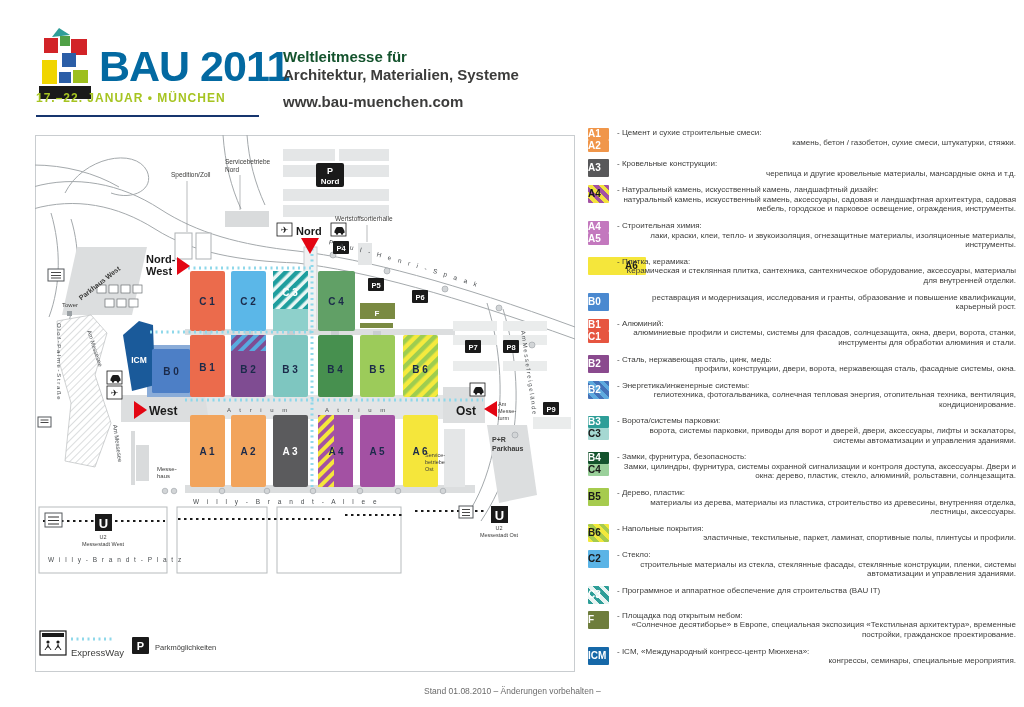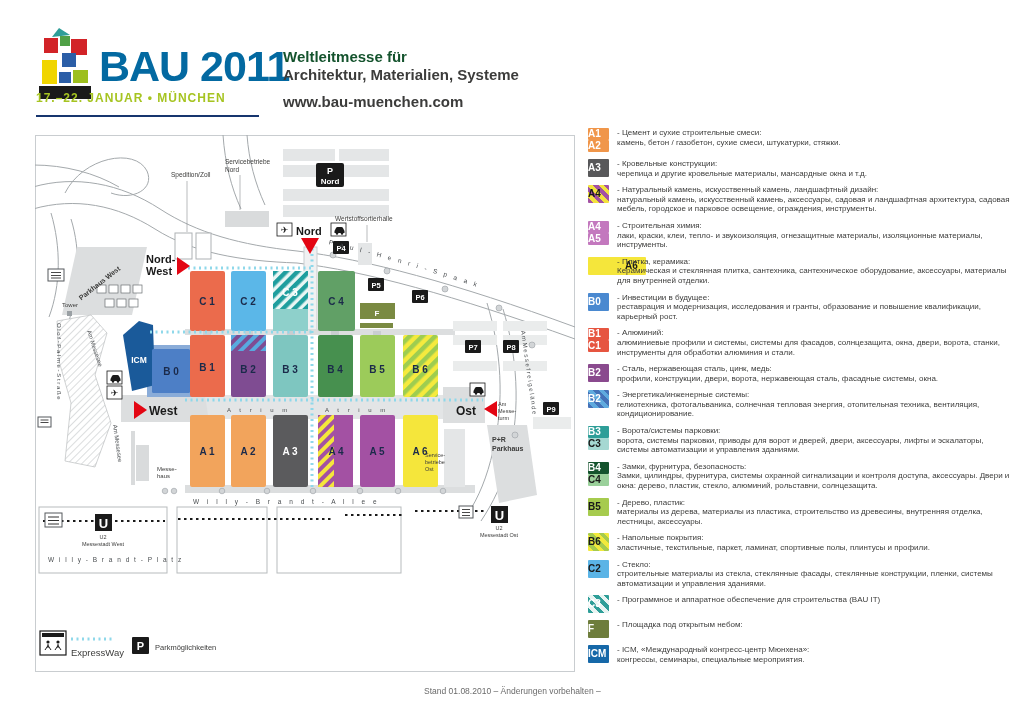--- a/index.html
+++ b/index.html
@@ -16,21 +16,21 @@
   
   #map-svg{left:35px;top:135px;width:540px;height:537px;}
   
   #legend{left:588px;top:128px;width:428px;}
   .legend-item{display:flex;margin-bottom:7px;}
   .chip{width:21px;flex:0 0 21px;margin-right:8px;display:flex;flex-direction:column;}
   .chip-part{width:21px;height:18px;line-height:18px;font-size:10px;font-weight:bold;border-radius:1px;}
   .chip-part.dual{height:12px;line-height:12px;}
   .legend-text{flex:1;font-size:8px;line-height:9.6px;color:#3c3c3b;}
   .legend-title{white-space:pre-line;}
-  .legend-desc{white-space:pre-line;}
+  .legend-desc{white-space:pre-line;text-align:right;}
   
   #footer{left:424px;top:686px;font-size:8.5px;color:#6b6b6b;}
   svg text{font-family:"Liberation Sans",sans-serif;}
 </style>
 </head>
 <body>
 
 <div id="page">
 
   <svg class="abs" style="left:38px;top:26px" width="56" height="80" viewBox="0 0 56 80">
@@ -422,21 +422,20 @@
         <div class="legend-title">- Плитка, керамика:</div>
         <div class="legend-desc">Керамическая и стеклянная плитка, сантехника, сантехническое оборудование, аксессуары, материалы для внутренней отделки.</div>
       </div>
     </div>
 
     <div class="legend-item">
       <div class="chip">
           <div class="chip-part" style="background: rgb(74, 137, 208); color: rgb(255, 255, 255);">B0</div>
         </div>
       <div class="legend-text">
-        <div class="legend-title">- Инвестиции в будущее:</div>
         <div class="legend-desc">реставрация и модернизация, исследования и гранты, образование и повышение квалификации, карьерный рост.</div>
       </div>
     </div>
 
     <div class="legend-item">
       <div class="chip">
           <div class="chip-part dual" style="background: rgb(230, 85, 64); color: rgb(255, 255, 255);">B1</div>
           <div class="chip-part dual" style="background: rgb(230, 85, 64); color: rgb(255, 255, 255);">C1</div>
         </div>
       <div class="legend-text">
@@ -526,20 +525,21 @@
 
       </div>
     </div>
 
     <div class="legend-item">
       <div class="chip">
           <div class="chip-part" style="background: rgb(110, 125, 60); color: rgb(255, 255, 255);">F</div>
         </div>
       <div class="legend-text">
         <div class="legend-title">- Площадка под открытым небом:</div>
+        <div class="legend-desc">«Солнечное десятиборье» в Европе, специальная экспозиция «Текстильная архитектура», временные постройки, гражданское проектирование.</div>
       </div>
     </div>
 
     <div class="legend-item">
       <div class="chip">
           <div class="chip-part" style="background: rgb(22, 104, 168); color: rgb(255, 255, 255);">ICM</div>
         </div>
       <div class="legend-text">
         <div class="legend-title">- ICM, «Международный конгресс-центр Мюнхена»:</div>
         <div class="legend-desc">конгрессы, семинары, специальные мероприятия.</div>

